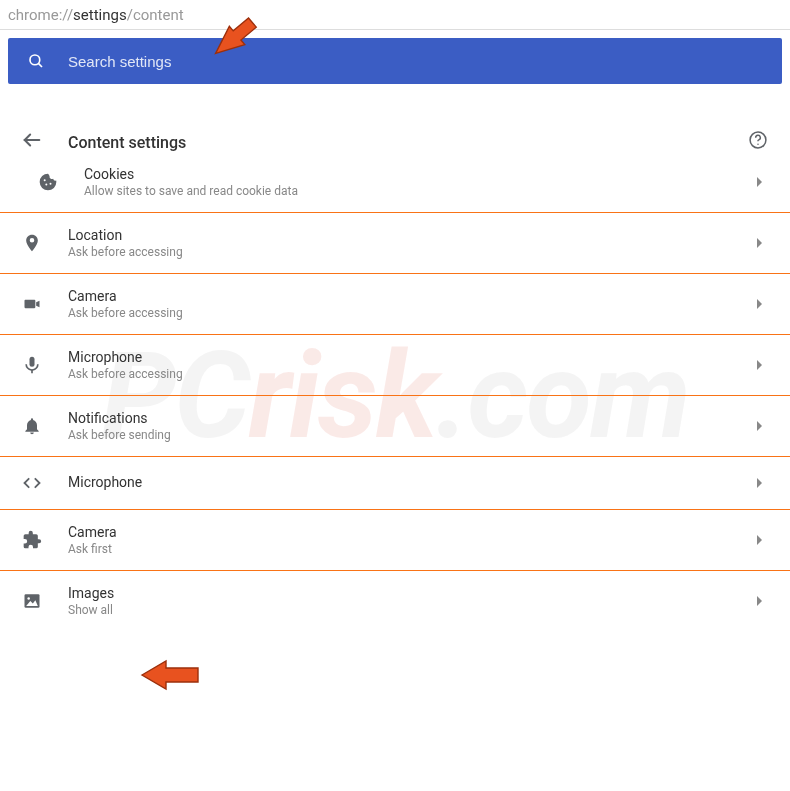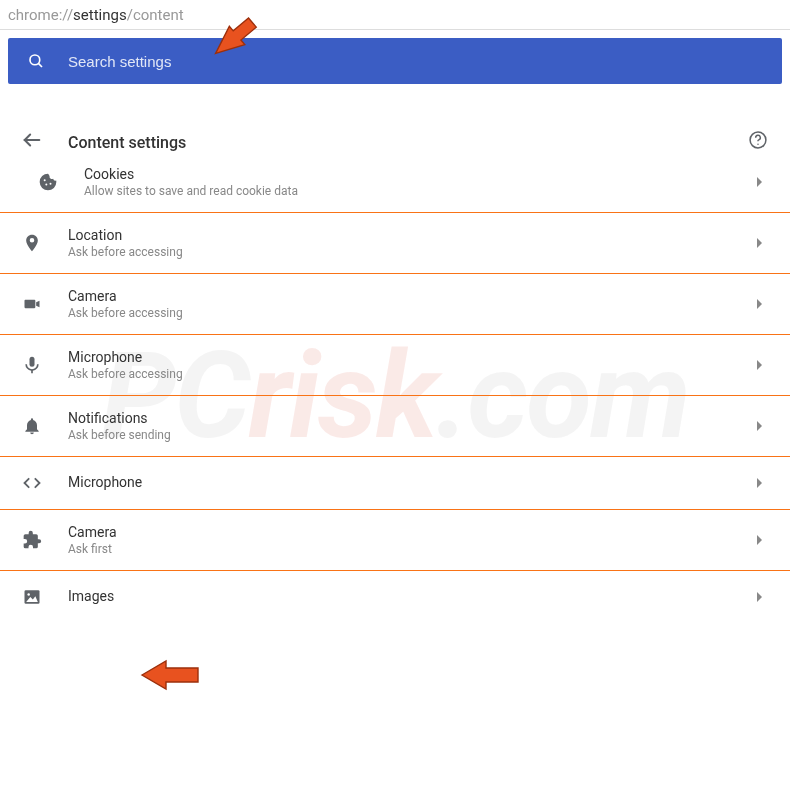--- a/index.html
+++ b/index.html
@@ -283,20 +283,21 @@
       <div class="list-item">
         <span class="item-icon">
           <svg width="20" height="20" viewBox="0 0 24 24" fill="currentColor">
             <rect x="3" y="4" width="18" height="16" rx="1.5"></rect>
             <polygon points="5,18 10,12 13,15 16,11 19,18" fill="#fff"></polygon>
             <circle cx="8" cy="9" r="1.5" fill="#fff"></circle>
           </svg>
         </span>
         <div class="texts">
           <div class="item-title">Images</div>
+          <div class="item-sub">Show all</div>
         </div>
         <span class="chevron">
           <svg width="8" height="12" viewBox="0 0 8 12" fill="currentColor">
             <path d="M1 1l5 5-5 5z"></path>
           </svg>
         </span>
       </div>
     </div>
 
 </div>

